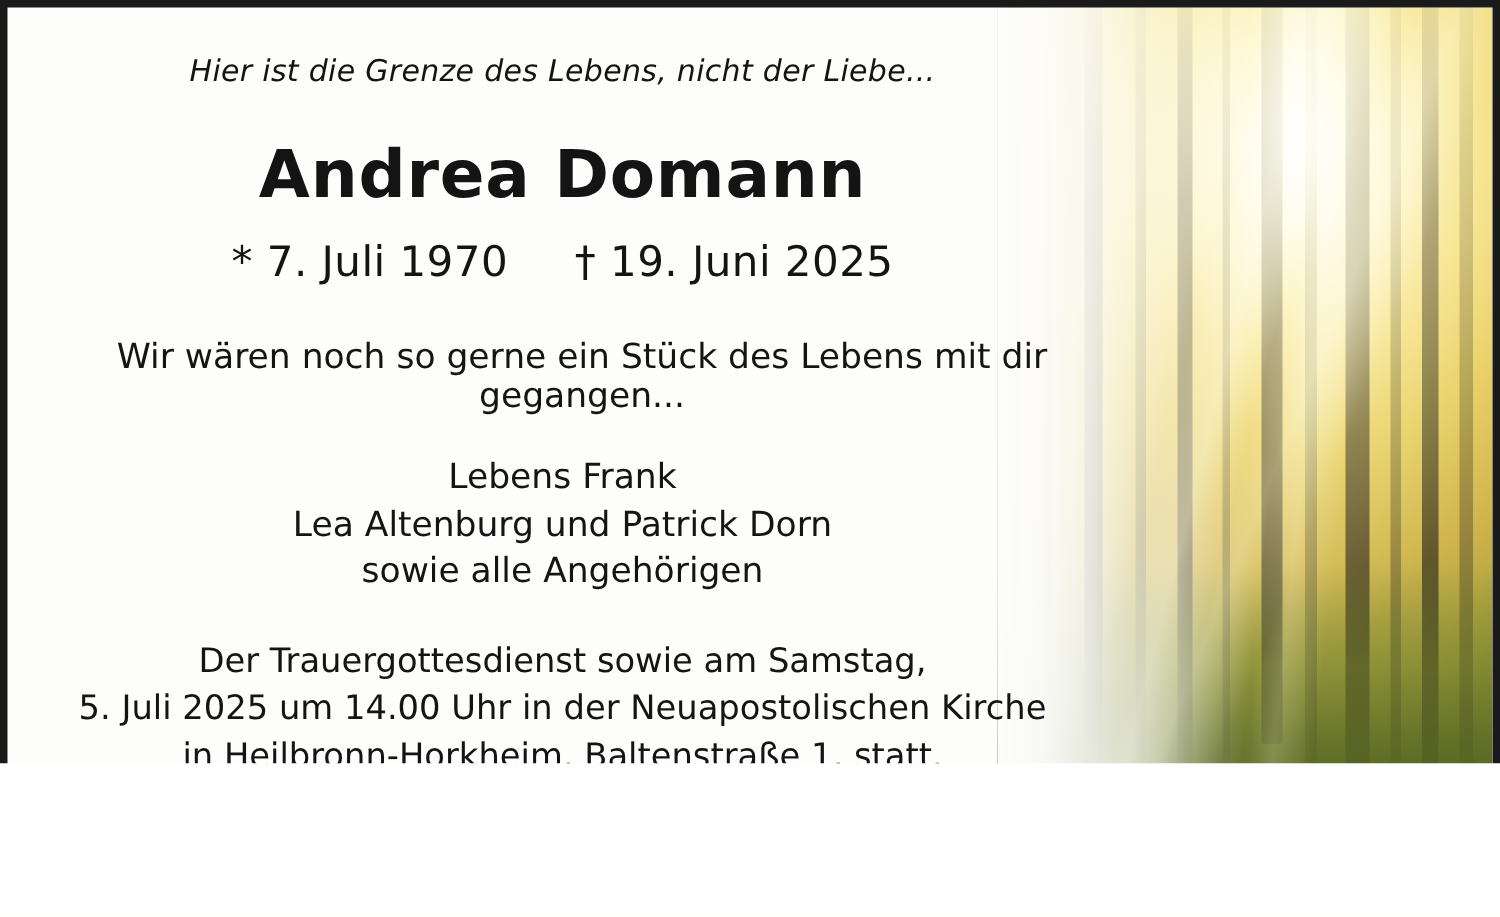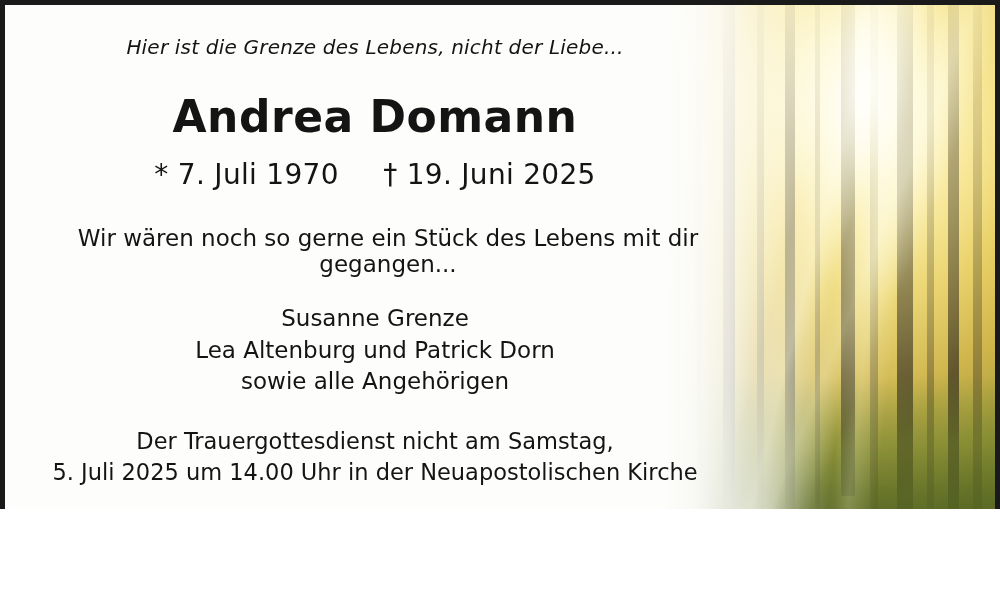--- a/index.html
+++ b/index.html
@@ -201,28 +201,29 @@
         <span>*</span>
         <span>7. Juli 1970</span>
         <span class="gap"></span>
         <span>†</span>
         <span>19. Juni 2025</span>
       </div>
 
       <div class="verse">Wir wären noch so gerne ein Stück des Lebens mit dir gegangen...</div>
 
       <div class="mourners">
-        <div>Susanne Grenze</div>
+        <div>Lebens Frank</div>
         <div>Lea Altenburg und Patrick Dorn</div>
         <div>sowie alle Angehörigen</div>
       </div>
 
       <div class="details">
-        <div>Der Trauergottesdienst nicht am Samstag,</div>
+        <div>Der Trauergottesdienst sowie am Samstag,</div>
         <div>5. Juli 2025 um 14.00 Uhr in der Neuapostolischen Kirche</div>
+        <div>in Heilbronn-Horkheim, Baltenstraße 1, statt.</div>
 
       </div>
 
     </div>
   </div>
 
   <div class="border-frame"></div>
 </div>
 
 </body></html>

